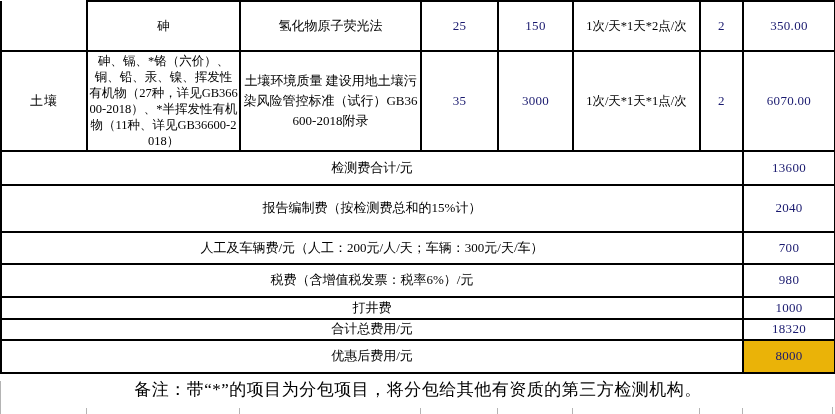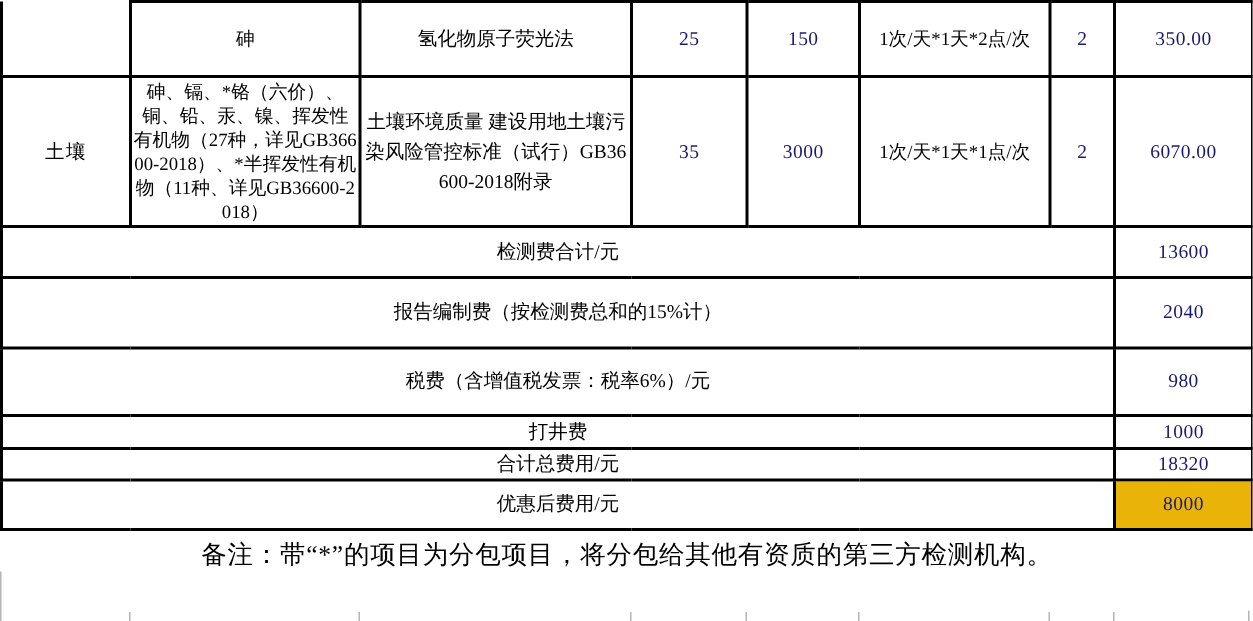--- a/index.html
+++ b/index.html
@@ -91,21 +91,25 @@
   </tr>
 
   <tr style="height:34px">
     <td colspan="7" class="sum-label">检测费合计/元</td>
     <td class="num">13600</td>
   </tr>
   <tr style="height:47px">
     <td colspan="7" class="sum-label">报告编制费（按检测费总和的15%计）</td>
     <td class="num">2040</td>
   </tr>
-  <tr style="height:45px">
+  <tr style="height:32px">
+    <td colspan="7" class="sum-label">人工及车辆费/元（人工：200元/人/天；车辆：300元/天/车）</td>
+    <td class="num">700</td>
+  </tr>
+  <tr style="height:33px">
     <td colspan="7" class="sum-label">税费（含增值税发票：税率6%）/元</td>
     <td class="num">980</td>
   </tr>
   <tr style="height:22px">
     <td colspan="7" class="sum-label">打井费</td>
     <td class="num">1000</td>
   </tr>
   <tr style="height:18px">
     <td colspan="7" class="sum-label">合计总费用/元</td>
     <td class="num">18320</td>

